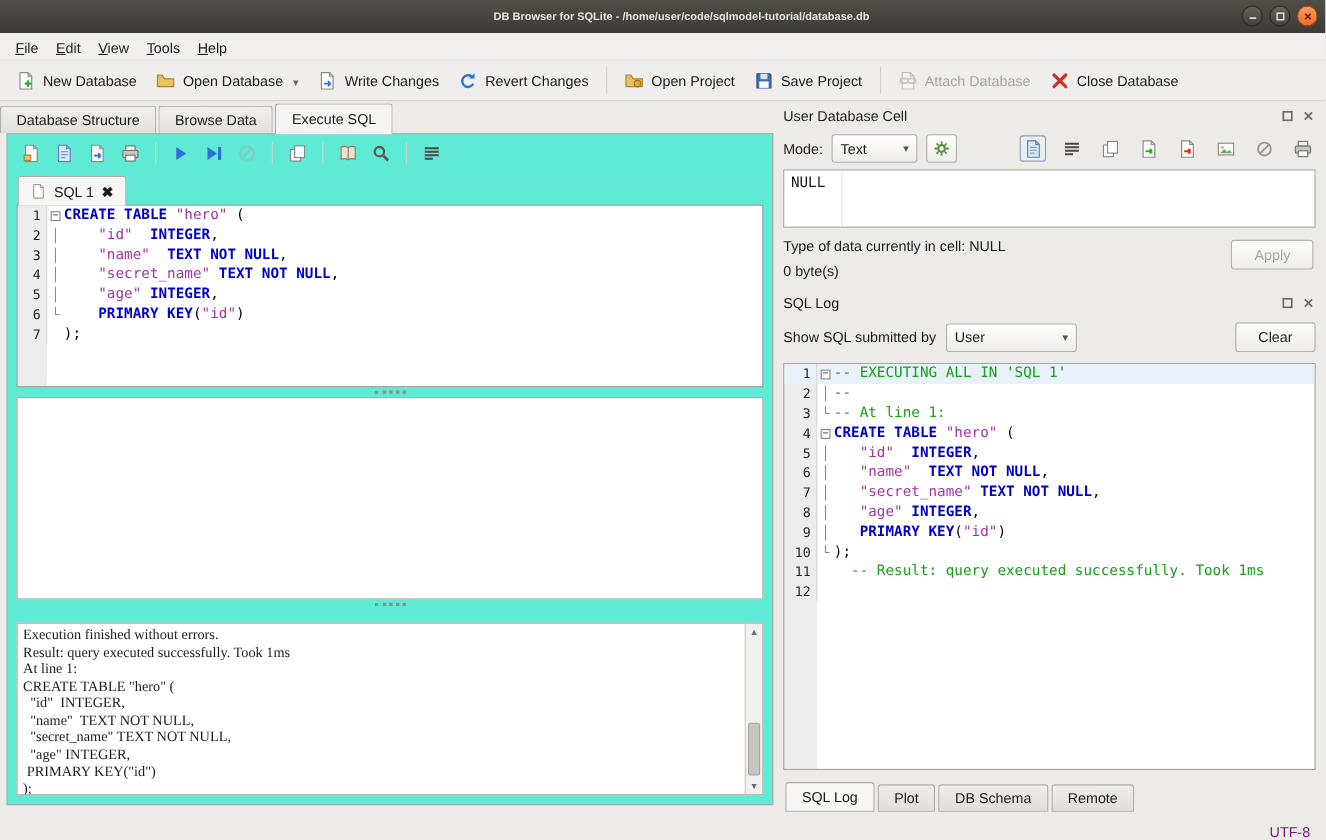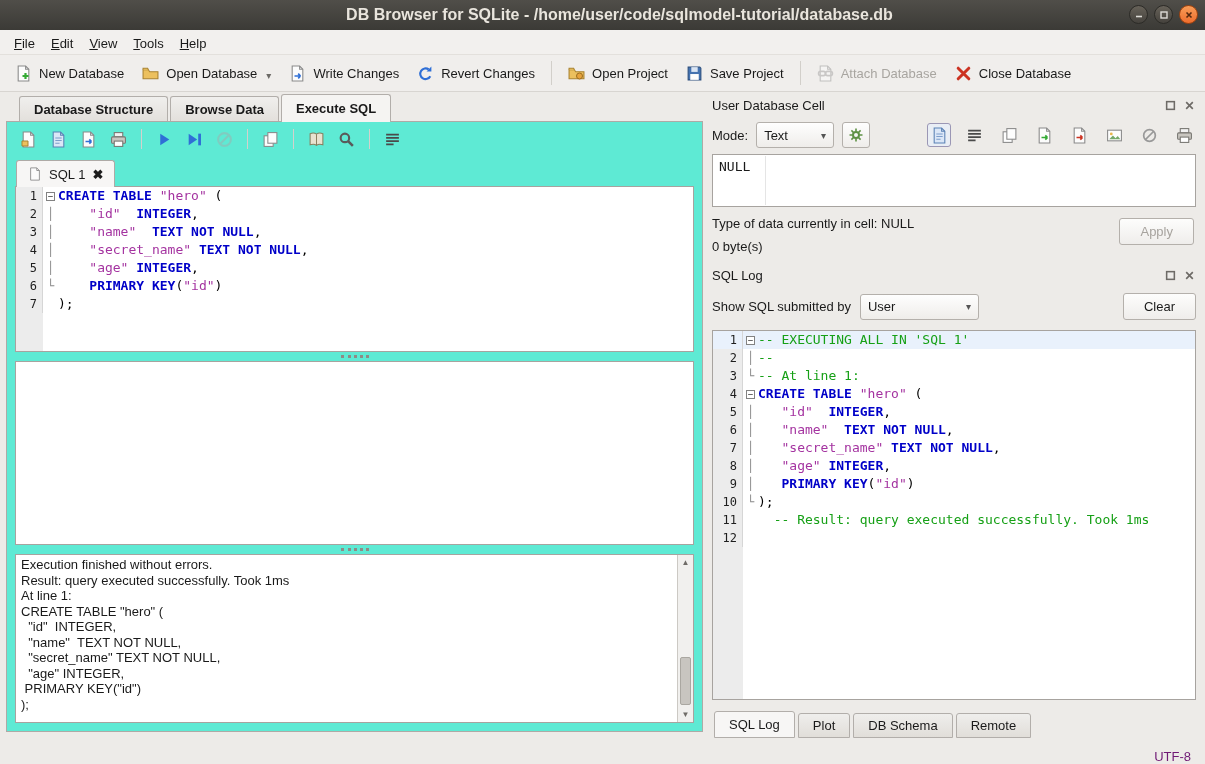--- a/index.html
+++ b/index.html
@@ -2,21 +2,21 @@
 <html><head>
 <meta charset="utf-8">
 <style>
   * { box-sizing: border-box; margin: 0; padding: 0; }
   html,body { width:1205px; height:764px; overflow:hidden; }
   body { font-family:"Liberation Sans",sans-serif; font-size:13px; color:#1a1a1a; background:#edebe8; }
   .app { width:1205px; height:764px; display:flex; flex-direction:column; }
 
   
   .titlebar { height:30px; background:linear-gradient(#504e49,#3b3a36); display:flex; align-items:center; justify-content:center; position:relative; flex:none; }
-  .title-text { color:#e9e5dd; font-weight:bold; font-size:16px;margin-left:34px; }
+  .title-text { color:#e9e5dd; font-weight:bold; font-size:10px;margin-left:34px; }
   .win-controls { position:absolute; right:7px; top:5px; display:flex; gap:6px; }
   .win-btn { width:19px; height:19px; border-radius:50%; background:linear-gradient(#676259,#45423d); border:1px solid #2c2b27; display:flex; align-items:center; justify-content:center; }
   .win-btn svg { width:10px; height:10px; }
   .win-btn.close { background:linear-gradient(#f89d58,#ee6d2d); border-color:#a3430e; }
 
   
   .menubar { height:25px; background:#f2f0ee; display:flex; align-items:flex-end; padding-left:6px; flex:none; border-bottom:1px solid #e3e0dc; }
   .menu-item { padding:3px 8px; border-radius:2px; }
   .menu-item u { text-decoration:underline; }
 
@@ -26,21 +26,21 @@
   .tb-btn svg { width:17px; height:17px; flex:none; }
   .tb-btn.dis { color:#a8a5a0; }
   .tb-btn.dis svg { opacity:.45; }
   .tb-caret { color:#6c6a66; font-size:10px; margin-left:2px; margin-top:4px; }
   .tb-sep { width:1px; height:24px; background:#d2cfca; margin:0 7px; flex:none; }
 
   .main { flex:1; display:flex; min-height:0; }
 
   
   .left-col { width:705px; flex:none; display:flex; flex-direction:column; min-height:0; }
-  .tabs-row { display:flex; align-items:flex-end; height:29px; padding-left:19px; position:relative; z-index:2; flex:none;font-weight:bold; }
+  .tabs-row { display:flex; align-items:flex-end; height:29px; padding-left:0; position:relative; z-index:2; flex:none; }
   .tab { height:25px; display:flex; align-items:center; padding:0 14px; background:linear-gradient(#f0efed,#e3e0dc); border:1px solid #b2aeaa; border-bottom:none; border-radius:3px 3px 0 0; margin-right:2px; }
   .tab.active { background:#f5f4f2; height:28px; margin-bottom:-1px; }
   .left-frame { flex:1; margin:0 2px 6px 6px; border:1px solid #aeaaa6; background:#5eead4; display:flex; flex-direction:column; min-height:0; }
 
   .ed-toolbar { height:34px; display:flex; align-items:center; gap:5px; padding:0 9px; flex:none; }
   .icbtn { width:25px; height:25px; display:flex; align-items:center; justify-content:center; border-radius:3px; }
   .icbtn svg { width:17px; height:17px; }
   .icbtn.dis { opacity:.45; }
   .icbtn.sel { border:1px solid #9b97b5; background:#e9eef5; }
   .tsep { width:1px; height:20px; background:#d4d1cc; margin:0 5px; flex:none; }
@@ -50,21 +50,21 @@
   .subtab svg { width:14px; height:14px; }
   .subtab .x { color:#1c1c1c; font-weight:bold; font-size:13px; }
 
   .pane { margin:0 8px; border:1px solid #a7a39f; background:#fff; }
   .codefont { font-family:"DejaVu Sans Mono",monospace; font-size:13px; line-height:18px; }
   .sql-editor { height:166px; overflow:hidden; background:linear-gradient(90deg,#ececec 0 27px,#fff 27px); flex:none; }
   .sql-editor .ln { width:27px; }
   .splitter { height:9px; display:flex; align-items:center; justify-content:center; flex:none; }
   .splitter::before { content:""; width:28px; border-top:3px dotted #8f8b86; }
   .results { height:184px; flex:none; }
-  .messages { flex:1; margin:0 8px 8px; position:relative; font-family:Liberation Sans, sans-serif; font-size:13px; line-height:15.5px; padding:2px 20px 2px 5px; white-space:pre; overflow:hidden; min-height:0; }
+  .messages { flex:1; margin:12px 8px 8px; position:relative; font-family:Liberation Serif, serif; font-size:13px; line-height:15.5px; padding:2px 20px 2px 5px; white-space:pre; overflow:hidden; min-height:0; }
   .vscroll { position:absolute; right:0; top:0; bottom:0; width:16px; background:#f1f0ee; border-left:1px solid #ccc9c4; display:flex; flex-direction:column; }
   .sb-arrow { height:15px; display:flex; align-items:center; justify-content:center; font-size:8px; color:#6e6b67; flex:none; }
   .sb-track { flex:1; position:relative; }
   .sb-thumb { position:absolute; left:2px; right:2px; bottom:2px; height:48px; background:#c8c5c0; border:1px solid #aaa7a1; border-radius:2px; }
 
   
   .code-line { display:flex; height:18px; line-height:18px; }
   .code-line.active { background:#e9f1fc; }
   .ln { text-align:right; padding-right:5px; border-right:1px solid #d6d6d6; color:#1e1e1e; font-size:12px; flex:none; }
   .fold { width:15px; text-align:center; color:#8a8a8a; font-size:12px; flex:none; }

